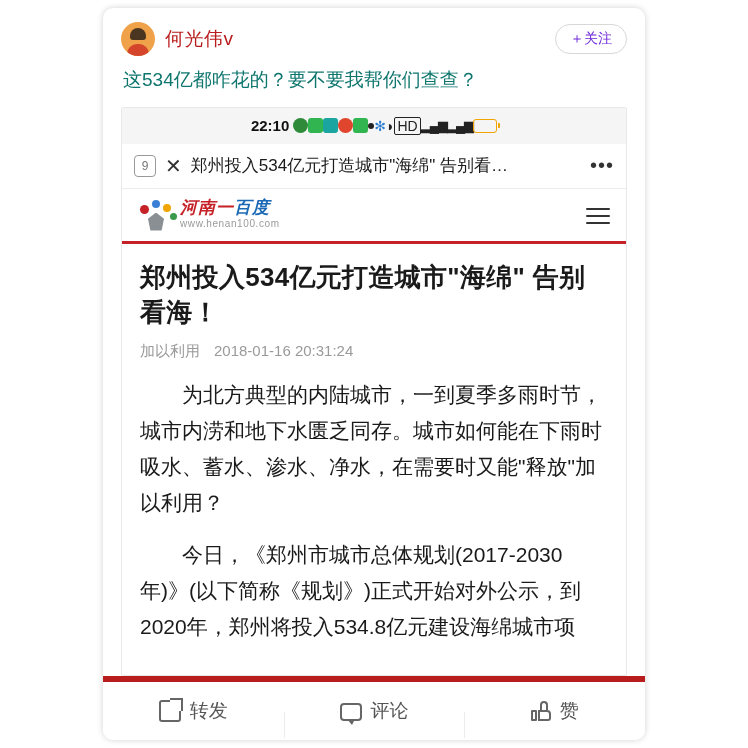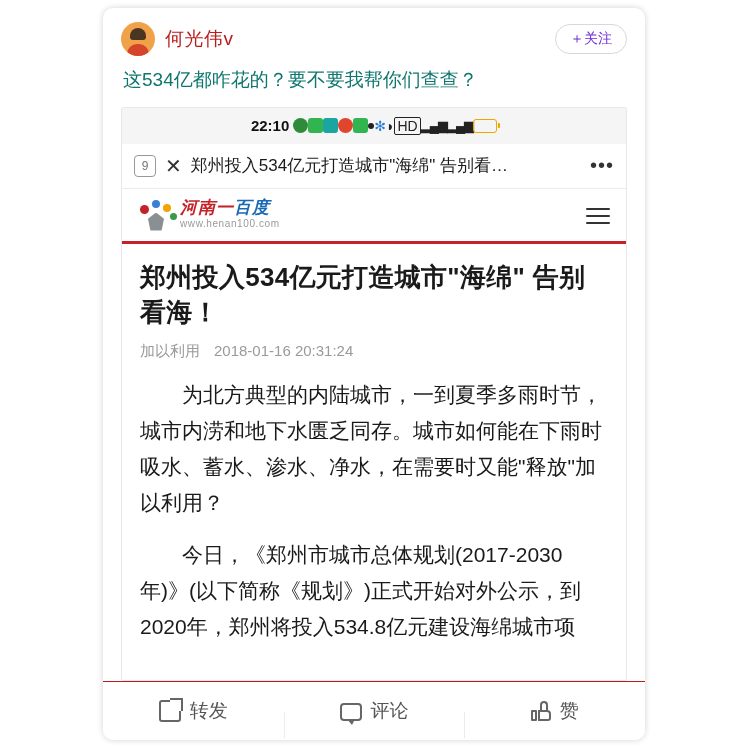--- a/index.html
+++ b/index.html
@@ -271,21 +271,21 @@
     color: #1a1a1a;
     line-height: 1.72;
     text-indent: 2em;
   }
 
   
   .action-bar {
     display: flex;
     align-items: center;
     height: 58px;
-    border-top: 1px solid #b91c1c;
+    border-top: 6px solid #b91c1c;
     background: #ffffff;
     flex: 0 0 auto;
   }
   .action {
     flex: 1 1 0;
     display: flex;
     align-items: center;
     justify-content: center;
     gap: 9px;
     font-size: 19px;

